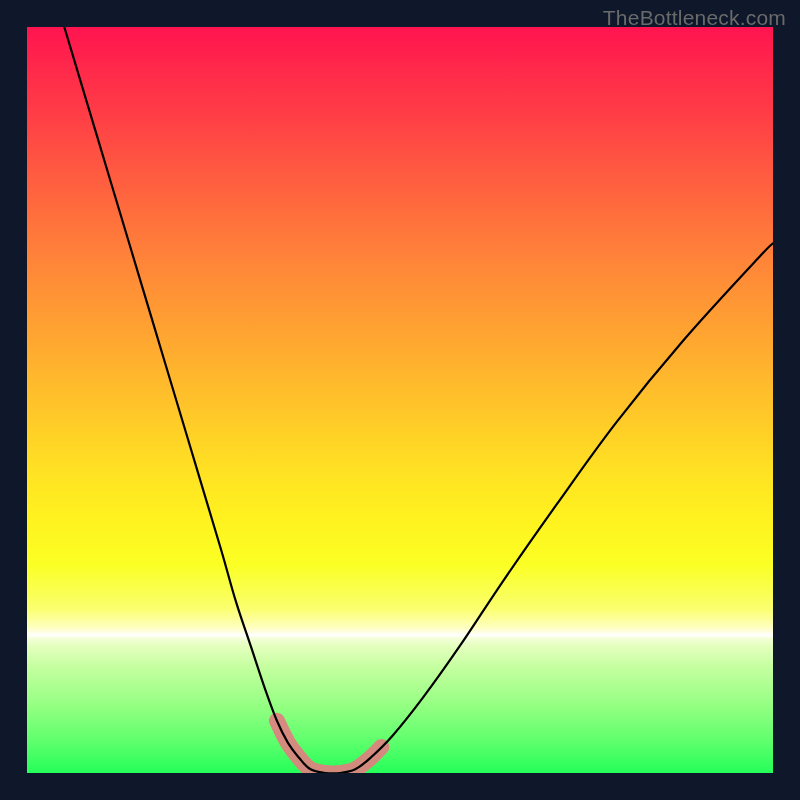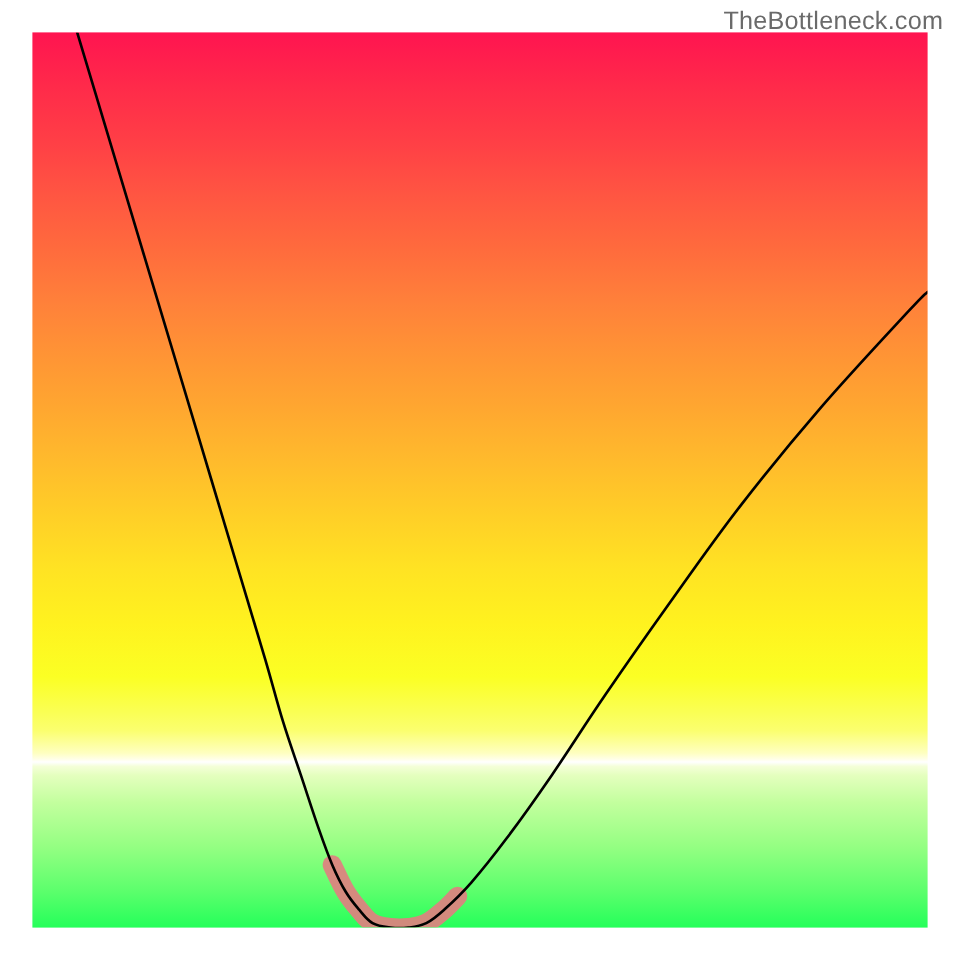--- a/index.html
+++ b/index.html
@@ -10,21 +10,21 @@
     background: #000;
     overflow: hidden;
     font-family: Arial, Helvetica, sans-serif;
   }
   .frame {
     position: absolute;
     left: 0;
     top: 0;
     width: 800px;
     height: 800px;
-    background: #ffffff;
+    background: #0f172a;
   }
   .plot-area {
     position: absolute;
     left: 27px;
     top: 27px;
     width: 746px;
     height: 746px;
     background: linear-gradient(to bottom,
       #ff1450 0%,
       #ff2a4a 6%,

